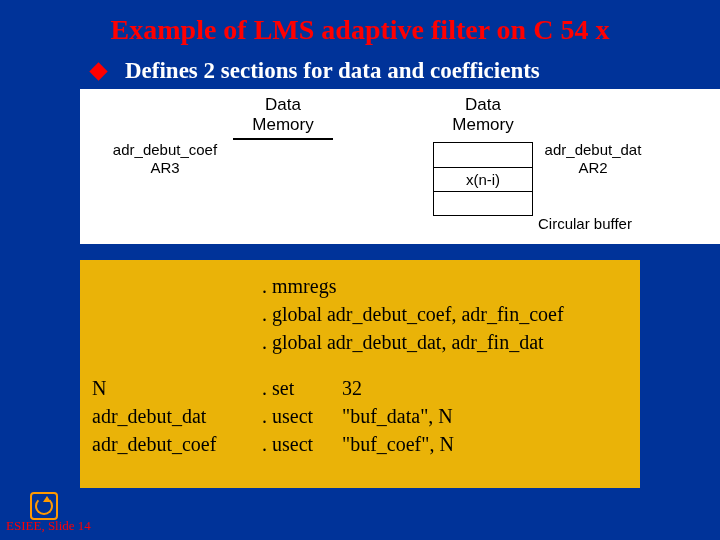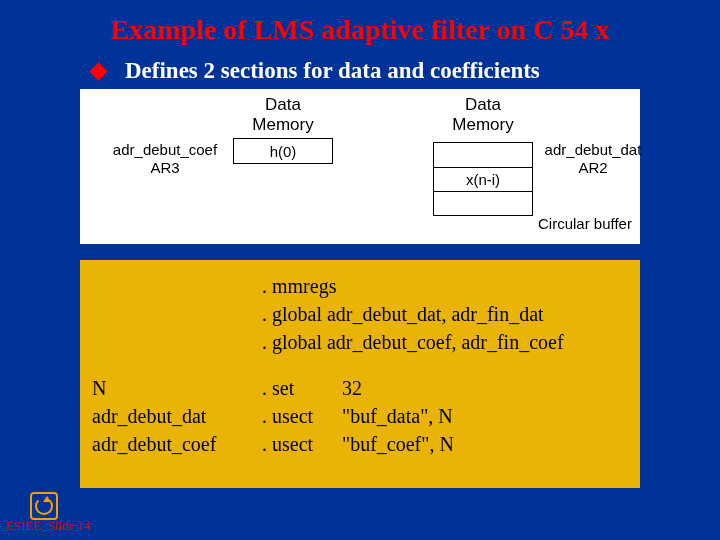--- a/index.html
+++ b/index.html
@@ -34,21 +34,21 @@
   }
   .subtitle {
     color: #ffffff;
     font-size: 23px;
     font-weight: bold;
   }
   .diagram-panel {
     position: absolute;
     top: 89px;
     left: 80px;
-    width: 560px;
+    width: 640px;
     height: 155px;
     background: #ffffff;
     color: #000000;
   }
   .mem-col { position: absolute; text-align: center; }
   .mem-header { font-family: Arial, sans-serif; font-size: 17px; line-height: 1.15; }
   .mem-box { border: 1px solid #000; font-family: Arial, sans-serif; font-size: 15px; }
   .mem-cell { height: 24px; border-top: 1px solid #000; display:flex; align-items:center; justify-content:center; }
   .mem-cell:first-child { border-top: none; }
 
@@ -125,21 +125,20 @@
 <div class="bullet-row">
   <div class="diamond"></div>
   <div class="subtitle">Defines 2 sections for data and coefficients</div>
 </div>
 
 <div class="diagram-panel">
   <div class="mem-col left">
     <div class="mem-header" style="white-space:pre-line;">Data
 Memory</div>
     <div class="mem-box left-box">
-      <div class="mem-cell">h(0)</div>
     </div>
   </div>
 
   <div class="mem-col right">
     <div class="mem-header" style="white-space:pre-line;">Data
 Memory</div>
     <div class="mem-box right-box">
       <div class="mem-cell"></div>
       <div class="mem-cell">x(n-i)</div>
       <div class="mem-cell"></div>
@@ -159,25 +158,25 @@
 
 <div class="code-panel">
   <table class="code-table">
     <tbody>
         <tr>
       <td class="col-lbl"></td>
       <td colspan="2">. mmregs</td>
     </tr>
     <tr>
       <td class="col-lbl"></td>
+      <td colspan="2">. global adr_debut_coef, adr_fin_coef</td>
+    </tr>
+    <tr>
+      <td class="col-lbl"></td>
       <td colspan="2">. global adr_debut_dat, adr_fin_dat</td>
-    </tr>
-    <tr>
-      <td class="col-lbl"></td>
-      <td colspan="2">. global adr_debut_coef, adr_fin_coef</td>
     </tr>
     <tr>
           <td colspan="3" style="height:18px"></td>
         </tr>
     <tr>
       <td class="col-lbl">N</td>
       <td class="col-dir">. set</td>
       <td>32</td>
     </tr>
     <tr>

